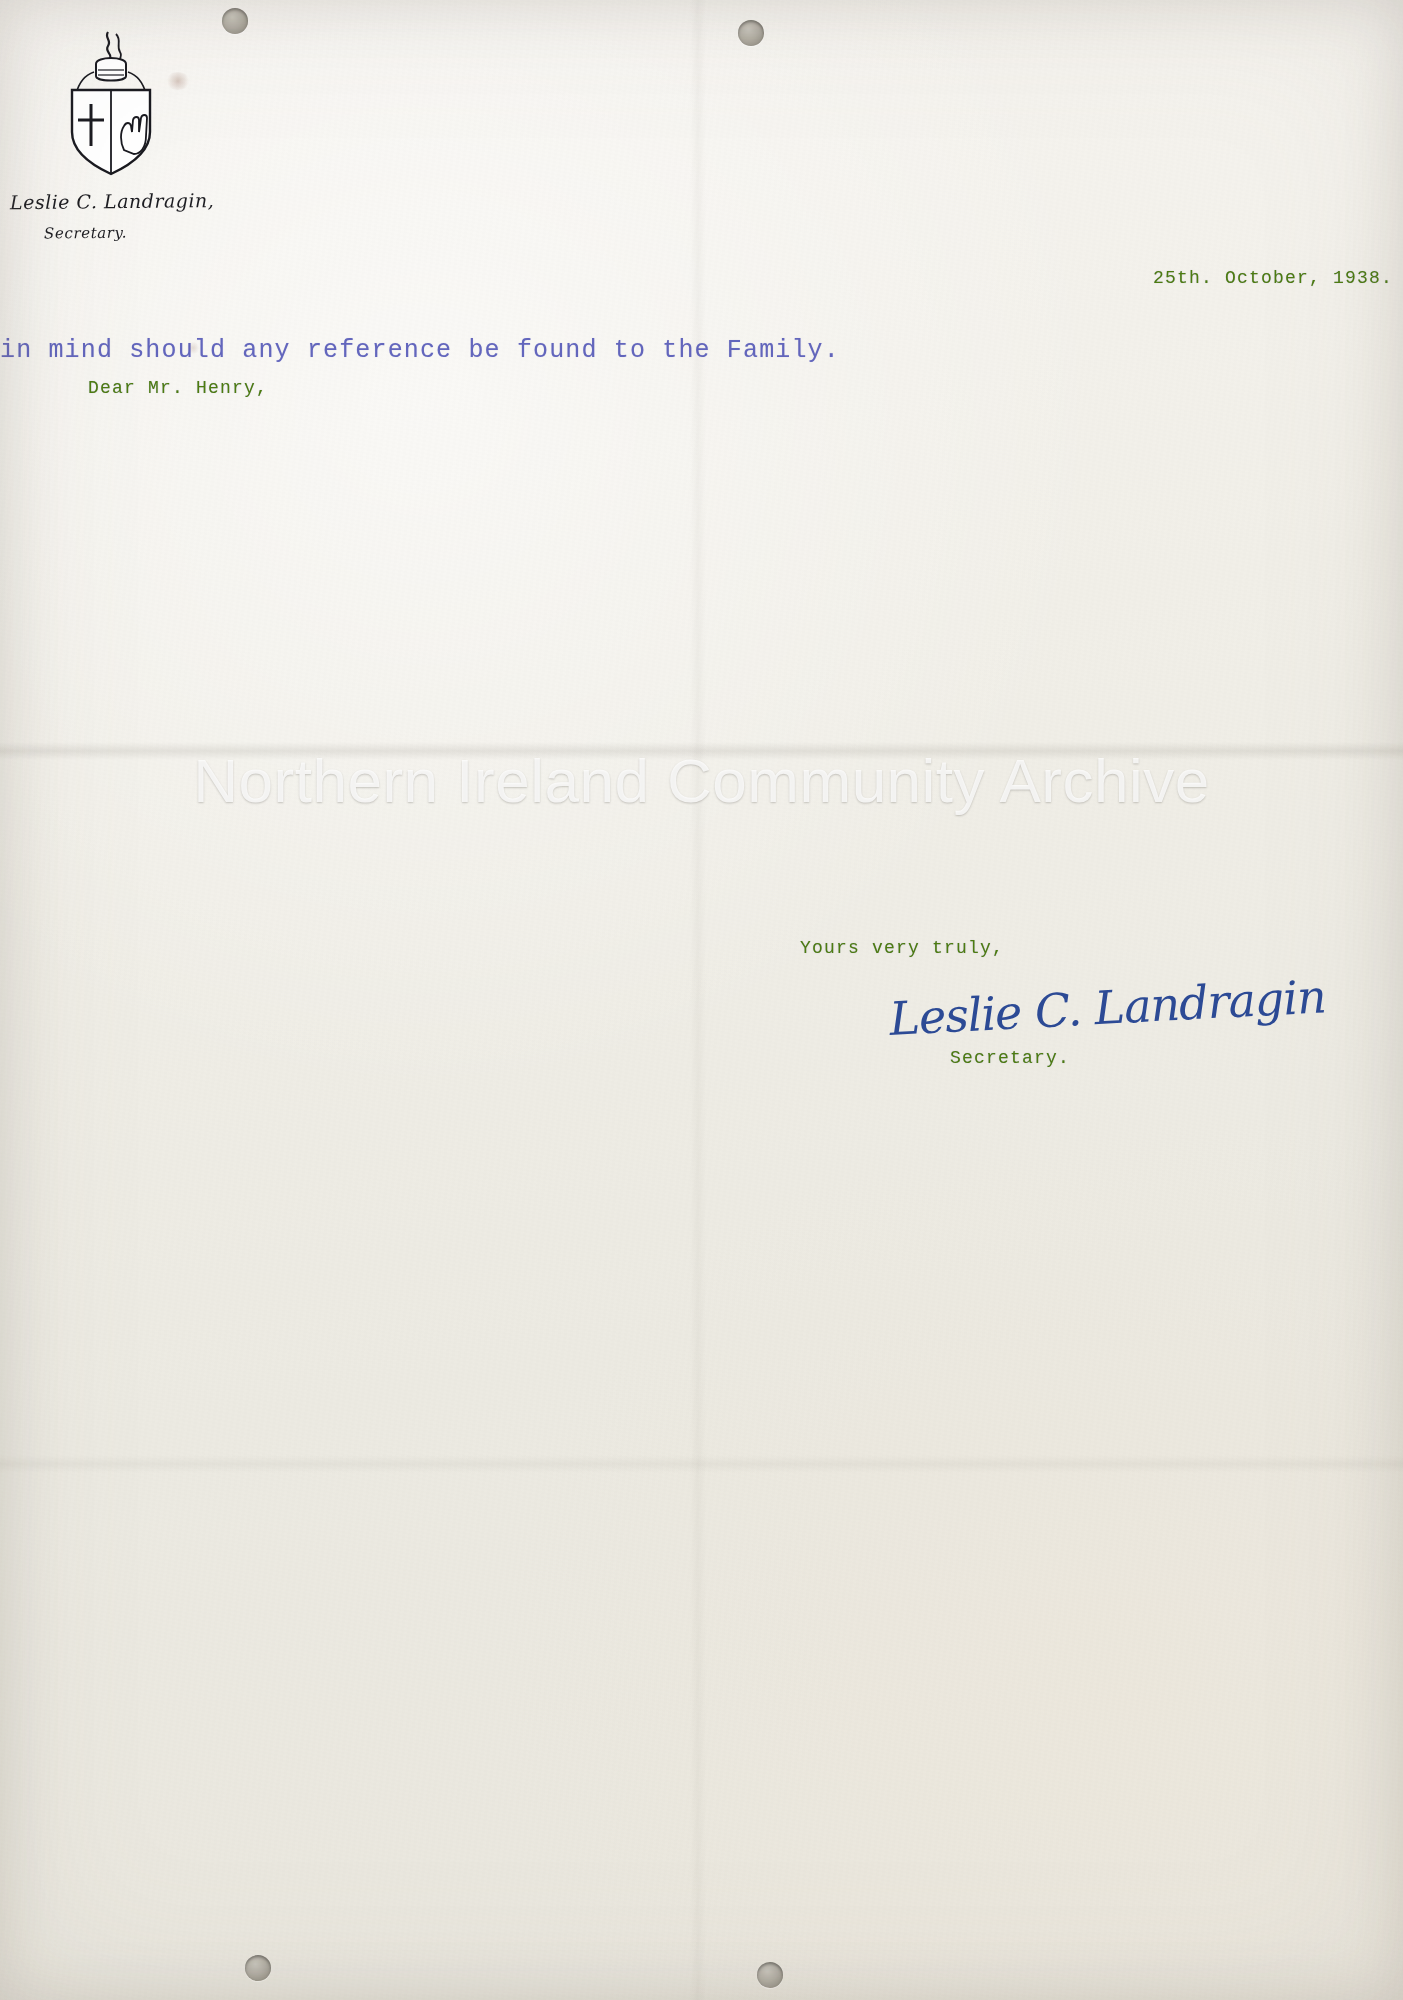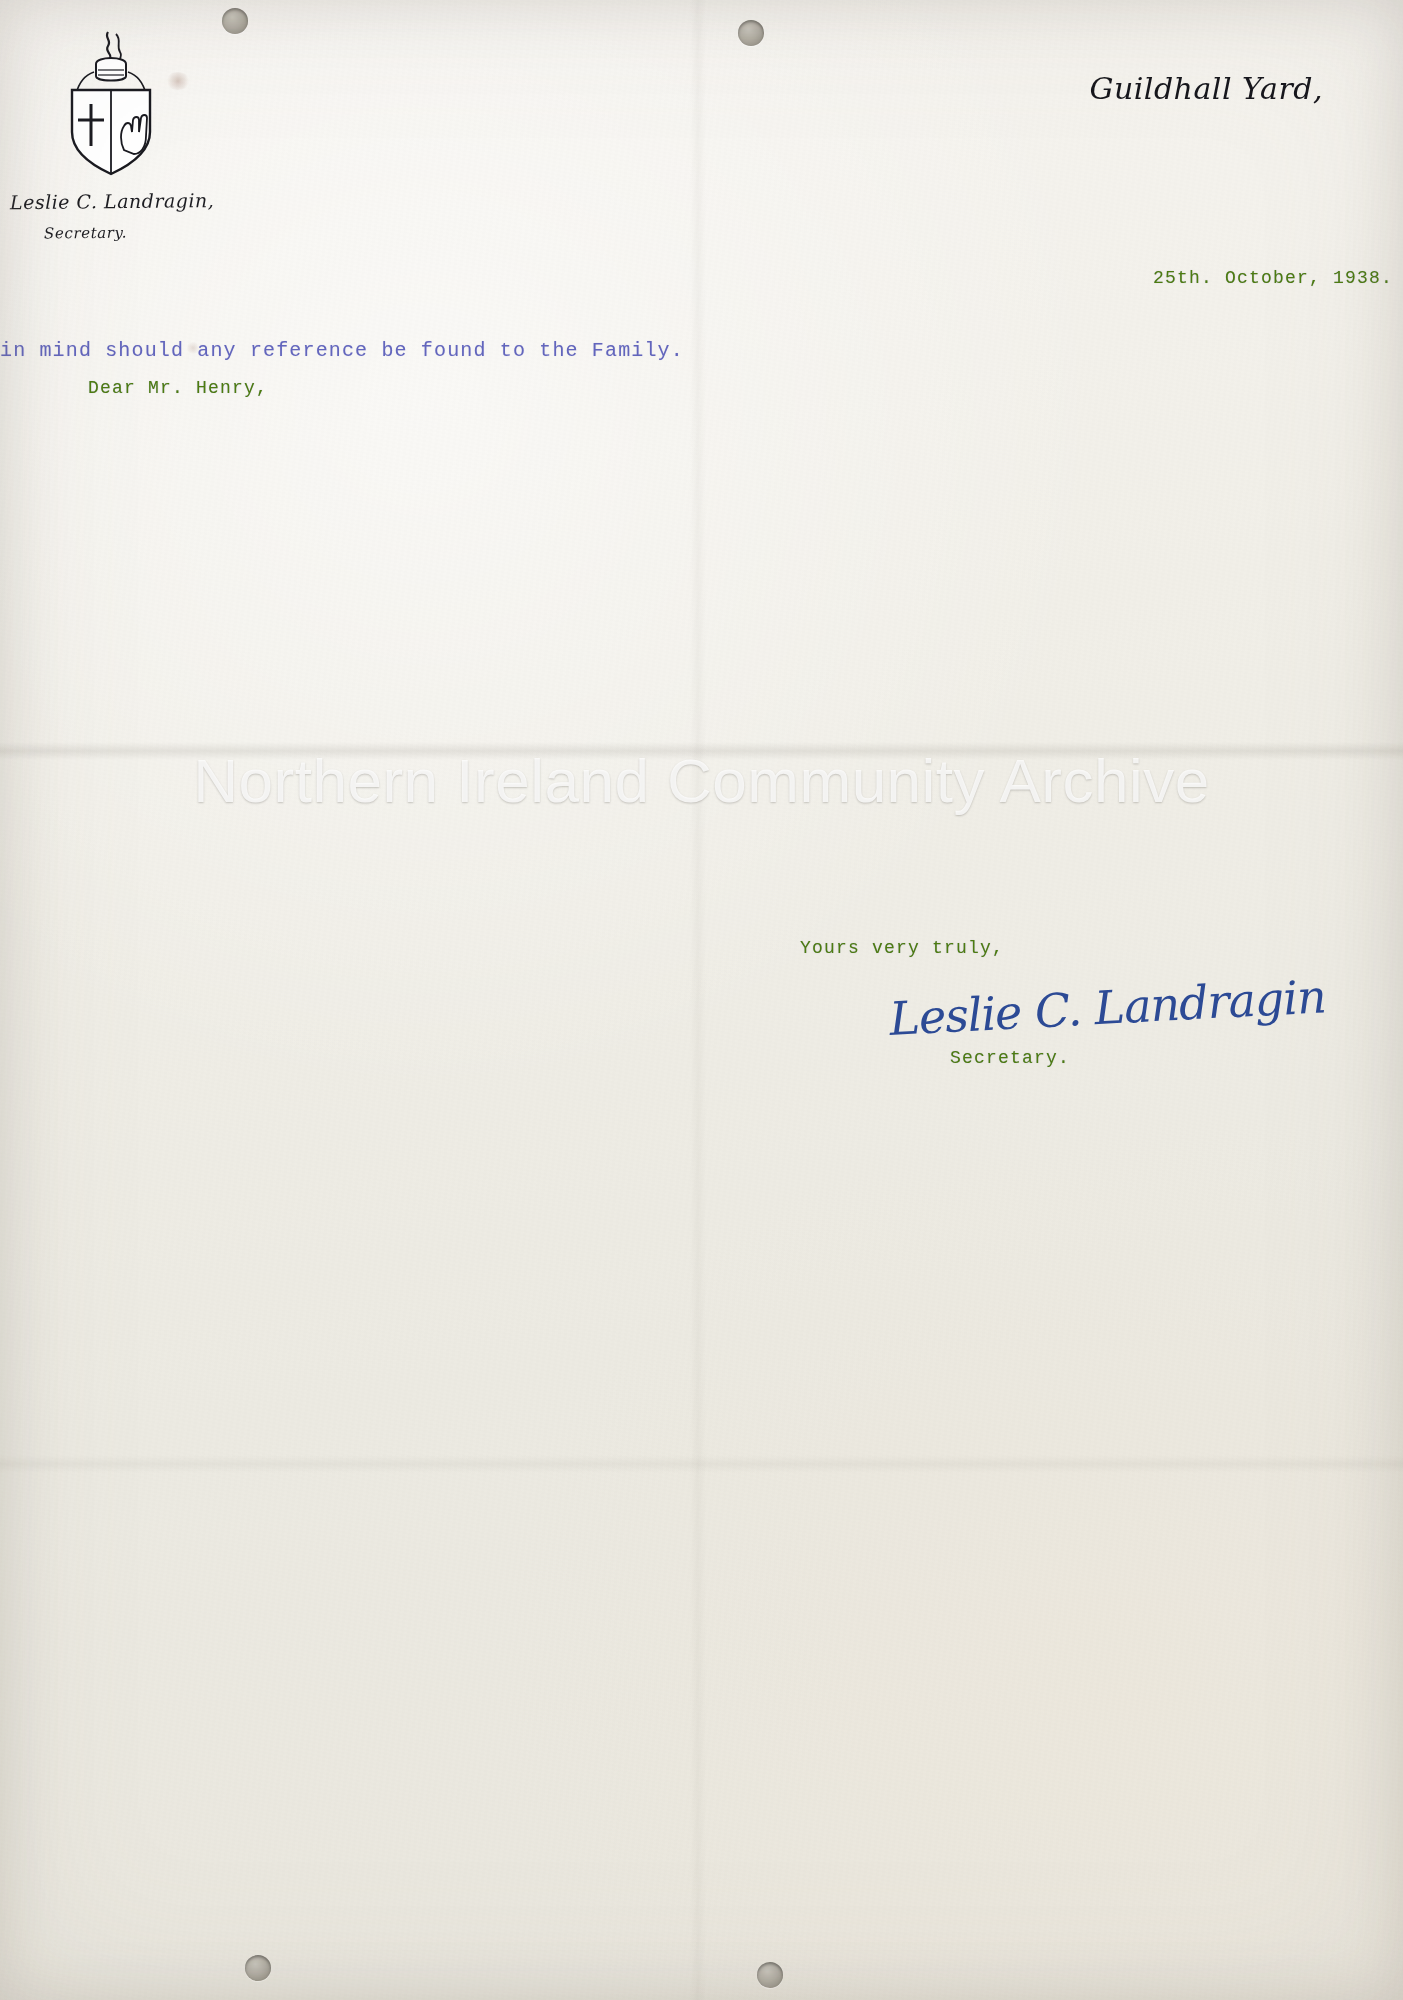--- a/index.html
+++ b/index.html
@@ -130,21 +130,21 @@
     top: 268px;
     right: 10px;
     text-align: right;
   }
   .salutation { left: 88px; top: 378px; }
 
   .body-block { left: 88px; top: 436px; }
   .body-line {
     color: #2a2fa8;
     font-family: "Liberation Mono", "DejaVu Sans Mono", monospace;
-    font-size: 20px;
+    font-size: 25px;
     letter-spacing: 1.15px;
     white-space: pre;
     line-height: 54px;
     text-shadow: 0 0 1px rgba(42,47,168,0.28);
   }
   .faded { opacity: 0.72; }
 
   .closing { left: 800px; top: 938px; }
   .sig-role { left: 950px; top: 1048px; }
 
@@ -239,21 +239,20 @@
 
         <path d="M78 122 C74 114, 74 104, 78 98 C80 94, 84 94, 85 98 L86 104 L87 92 C88 88, 93 88, 93 92 L93 104 L95 90 C96 86, 101 86, 101 90 L100 108 C100 120, 94 126, 88 126 Z" stroke-width="1.8" fill="#ffffff"></path>
       </g>
     </svg>
   </div>
 
   <div class="secretary-name">Leslie C. Landragin,</div>
   <div class="secretary-role">Secretary.</div>
 
   <div class="letterhead">
-    <div class="l3">Guildhall Yard,</div>
   </div>
 
   <div class="typed date">25th. October, 1938.</div>
 
   <div class="typed salutation">Dear Mr. Henry,</div>
 
   <div class="body-block">
     <div class="body-line">          I have just heard from Mr. G. Everard Nicholls,</div>
     <div class="body-line">Clerk of the Salters' Company, that he has had a search made,</div>
     <div class="body-line">but regrets to say that he is unable to find any reference</div>

